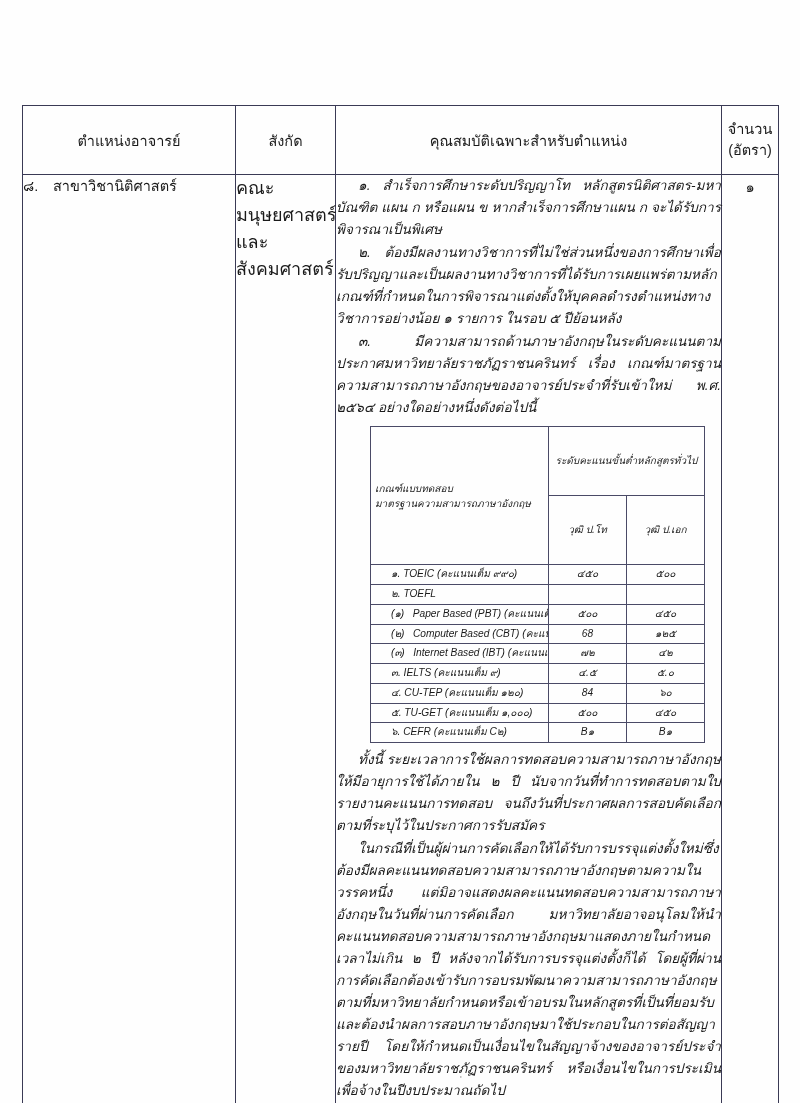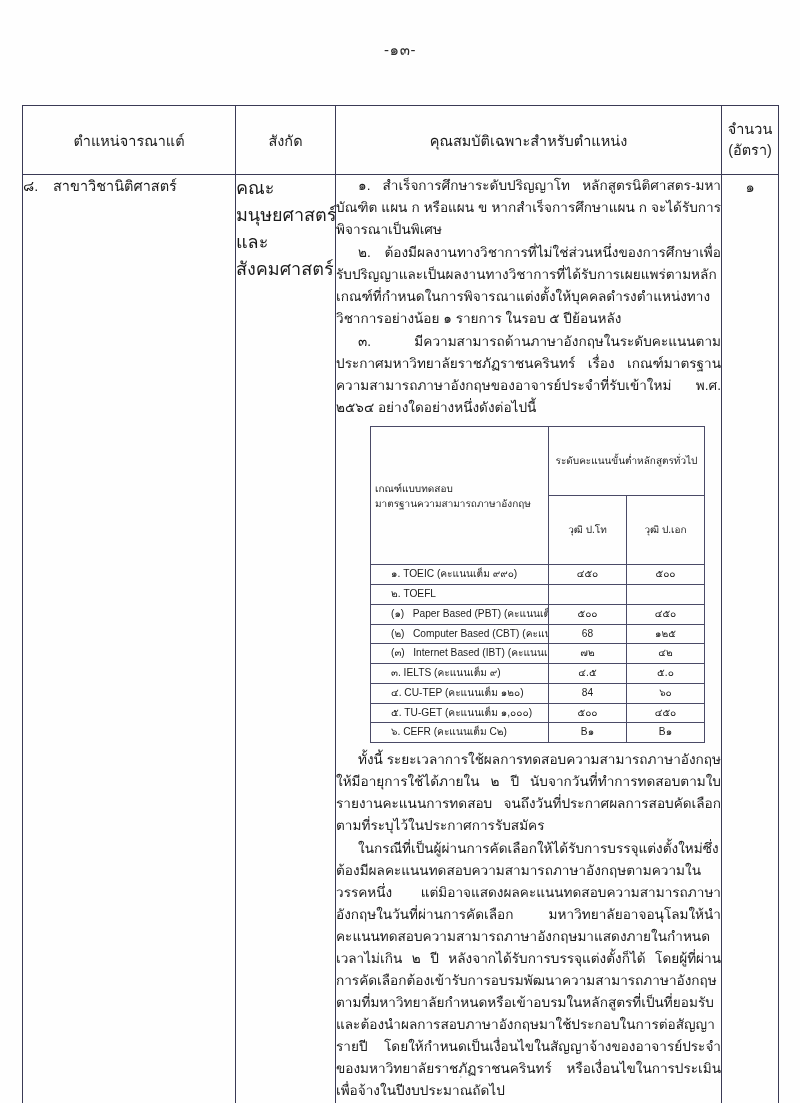--- a/index.html
+++ b/index.html
@@ -79,20 +79,21 @@
   .cell-num {
     padding: 14px 4px 10px 4px;
     font-size: 14.5px;
     text-align: center;
   }
   .cell-qual {
     padding: 10px 10px 8px 10px;
     font-size: 13.6px;
     line-height: 1.62;
     text-align: left;
+    font-style: italic;
   }
   .qual-para {
     margin: 0 0 1px 0;
     text-indent: 22px;
     text-align: justify;
     text-justify: inter-word;
   }
 
   
   .score-table {
@@ -128,32 +129,31 @@
     top: 1074px;
     font-size: 9px;
     color: #8a8a8a;
   }
 </style>
 </head>
 <body>
 
 <div class="page">
 
-  <div class="page-number">-๑๓-</div>
 
   <table class="main-table">
     <colgroup>
       <col class="col-pos">
       <col class="col-dept">
       <col class="col-qual">
       <col class="col-num">
     </colgroup>
     <thead>
       <tr>
-        <th>ตำแหน่จารณาแต์</th>
+        <th>ตำแหน่งอาจารย์</th>
         <th>สังกัด</th>
         <th>คุณสมบัติเฉพาะสำหรับตำแหน่ง</th>
         <th>
           <span class="th-num-line1">จำนวน</span>
           <span class="th-num-line2">(อัตรา)</span>
         </th>
       </tr>
     </thead>
     <tbody>
       <tr>

